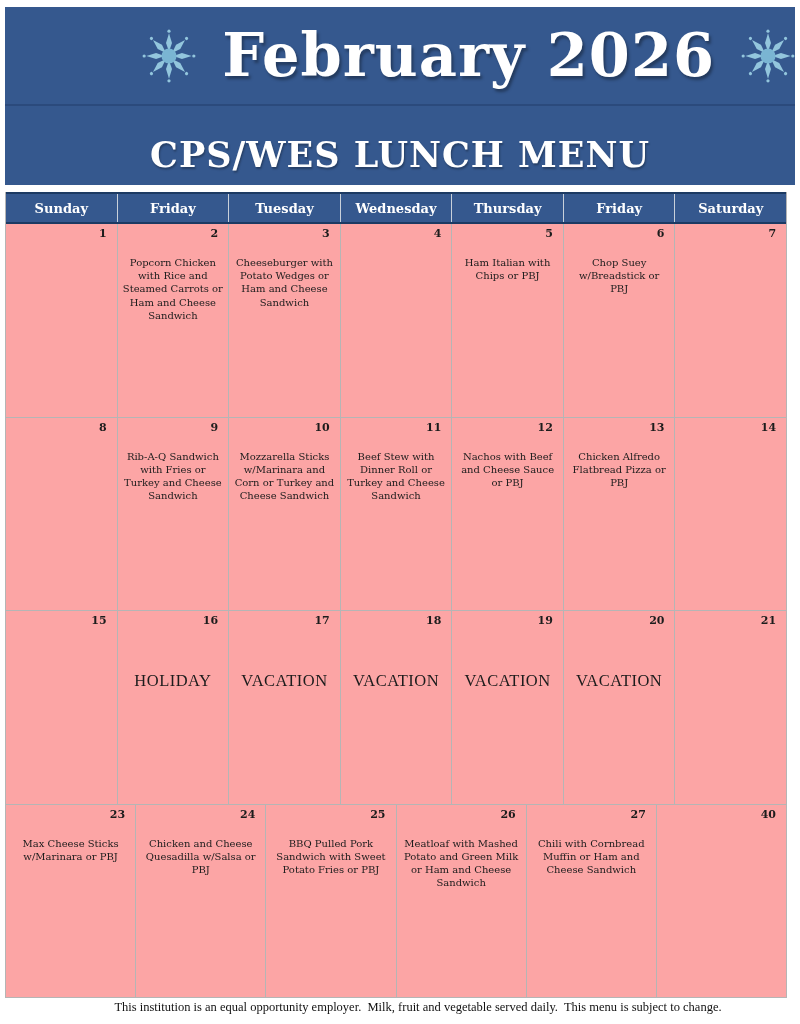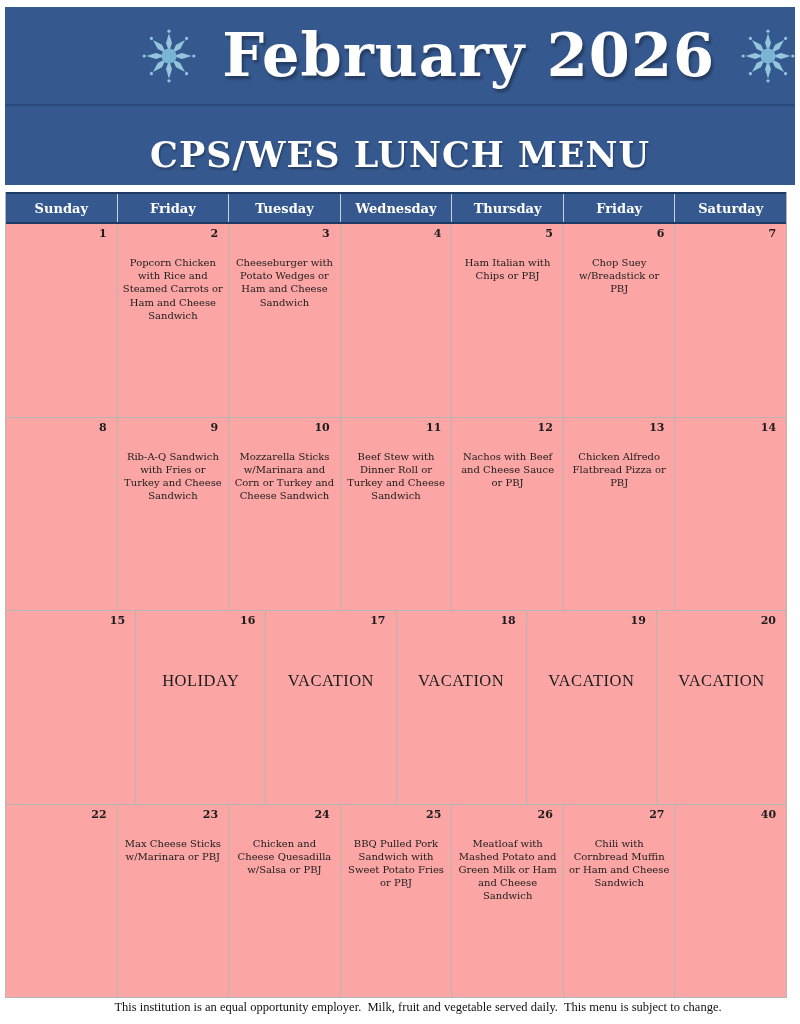--- a/index.html
+++ b/index.html
@@ -296,25 +296,25 @@
             <div class="menu-text special">VACATION</div>
           </div>
           <div class="day-cell">
             <div class="date-number">19</div>
             <div class="menu-text special">VACATION</div>
           </div>
           <div class="day-cell">
             <div class="date-number">20</div>
             <div class="menu-text special">VACATION</div>
           </div>
+          <div class="day-cell">
+            <div class="date-number">21</div>
+          </div>
         </div>
         <div class="week-row">
-          <div class="day-cell">
-            <div class="date-number">22</div>
-          </div>
           <div class="day-cell">
             <div class="date-number">23</div>
             <div class="menu-text">Max Cheese Sticks w/Marinara or PBJ</div>
           </div>
           <div class="day-cell">
             <div class="date-number">24</div>
             <div class="menu-text">Chicken and Cheese Quesadilla w/Salsa or PBJ</div>
           </div>
           <div class="day-cell">
             <div class="date-number">25</div>

